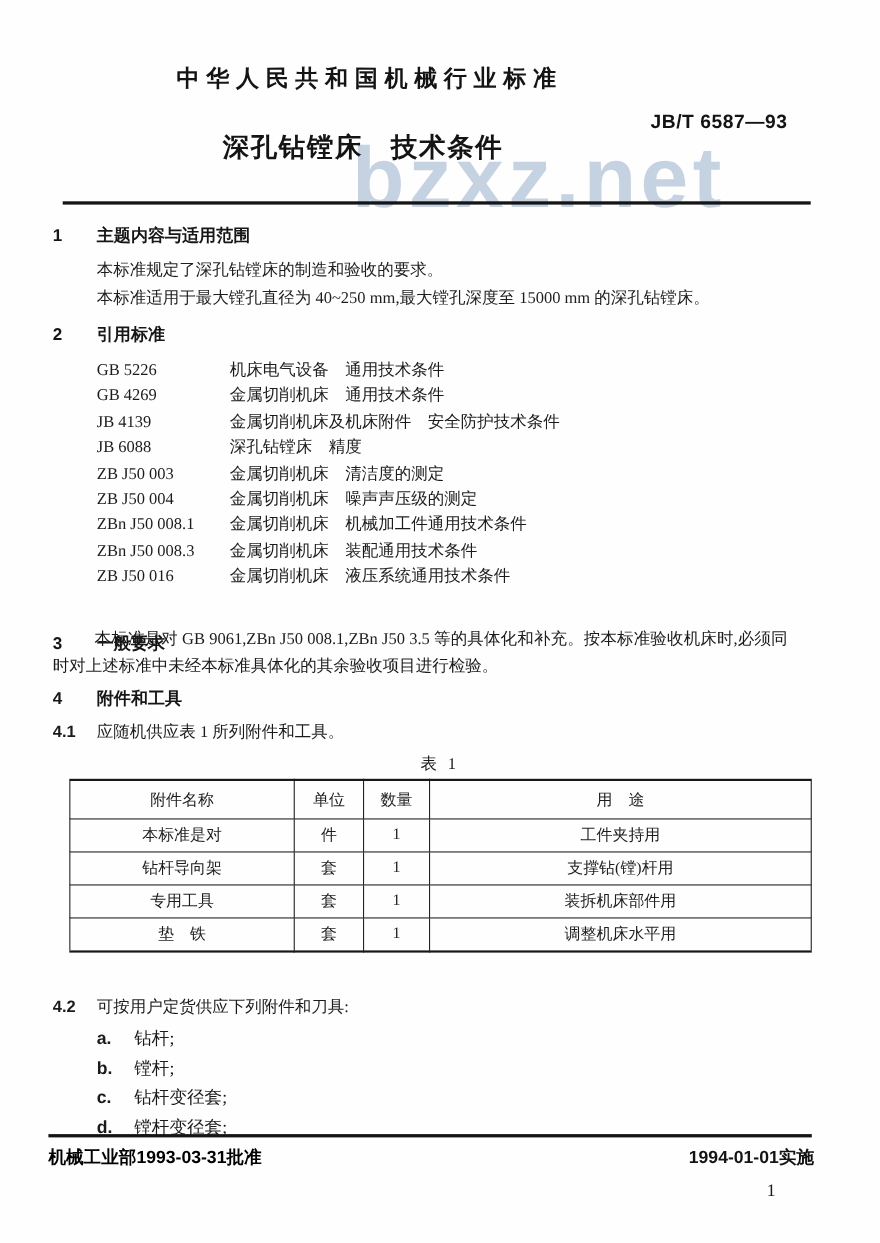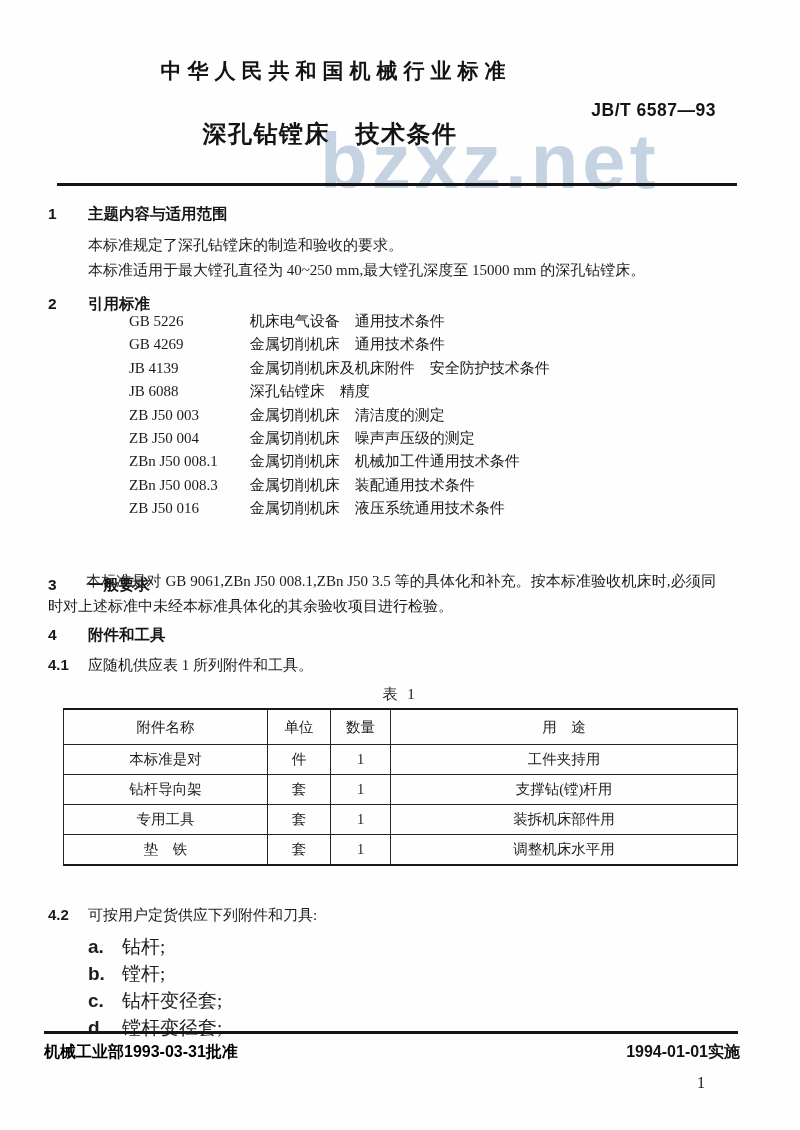--- a/index.html
+++ b/index.html
@@ -44,21 +44,21 @@
   .sec-no{display:inline-block;width:40px;}
   .body-txt{font-size:15px;color:#1d1d1d;z-index:1;}
 
   .s1p1{top:236px;left:88px;}
   .s1p2{top:261px;left:88px;}
   .sec1{top:204px;left:48px;}
   .sec2{top:294px;left:48px;}
   .sec3{top:543px;left:48px;margin-top:32px;}
   .sec4{top:625px;left:48px;}
 
-  .std-list{top:310px;left:88px;margin-left:41px;}
+  .std-list{top:326px;left:88px;}
   .std-row{height:23.4px;line-height:23.4px;font-size:15px;}
   .std-code{display:inline-block;width:117px;}
 
   .s3p{top:569px;left:48px;width:668px;line-height:25px;
        text-indent:38px;text-align:justify;font-size:15px;}
 
   .s41{top:656px;left:48px;font-size:15px;}
   .s42{top:906px;left:48px;font-size:15px;}
   .num-bold{font-family:"Liberation Sans","DejaVu Sans",sans-serif;
             font-weight:700;font-size:15px;display:inline-block;width:40px;}
@@ -71,21 +71,21 @@
     font-size:14.5px;color:#1d1d1d;z-index:1;position:absolute;
   }
   table.t1 td,table.t1 th{
     border:1.5px solid #242424;text-align:center;vertical-align:middle;
     font-weight:normal;padding:0;
   }
   table.t1 tr.hdr td{height:34px;}
   table.t1 tr.row td{height:29px;}
   table.t1{border-top:2.5px solid #181818;border-bottom:2.5px solid #181818;padding-left:40px;}
 
-  .li-row{position:absolute;left:88px;font-size:19px;}
+  .li-row{position:absolute;left:88px;font-size:16px;}
   .li-letter{font-family:"Liberation Sans","DejaVu Sans",sans-serif;
              font-weight:700;display:inline-block;width:34px;}
 
   .foot-left{top:1042px;left:44px;
     font-family:"Liberation Sans","DejaVu Sans",sans-serif;
     font-weight:700;font-size:16px;color:#000000;}
   .foot-right{top:1042px;right:60px;
     font-family:"Liberation Sans","DejaVu Sans",sans-serif;
     font-weight:700;font-size:16px;color:#141414;}
   .page-num{top:1074px;left:697px;font-size:16px;}

